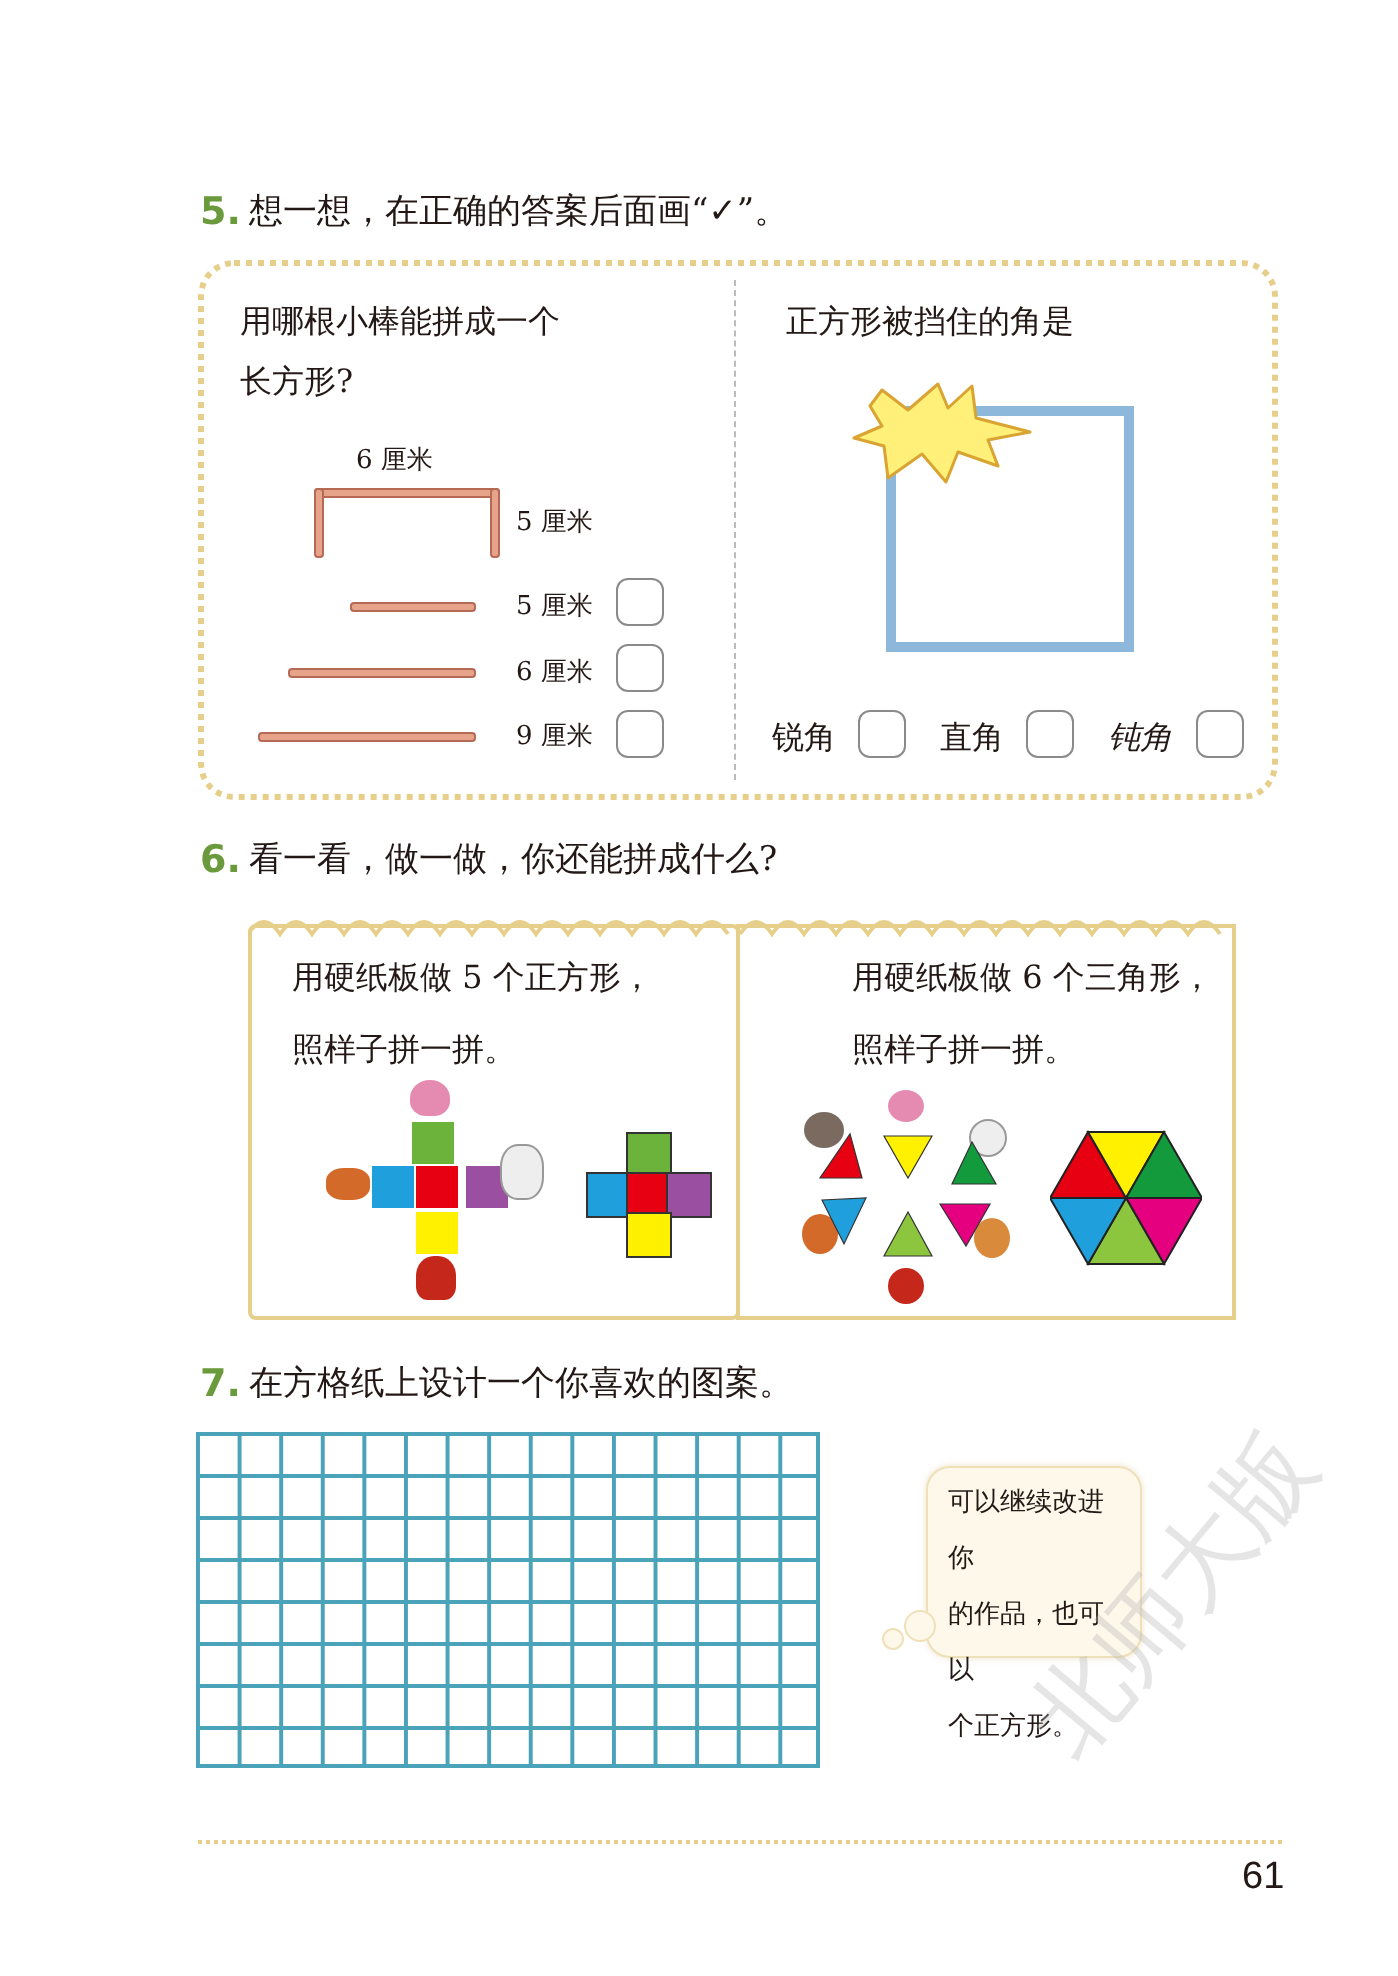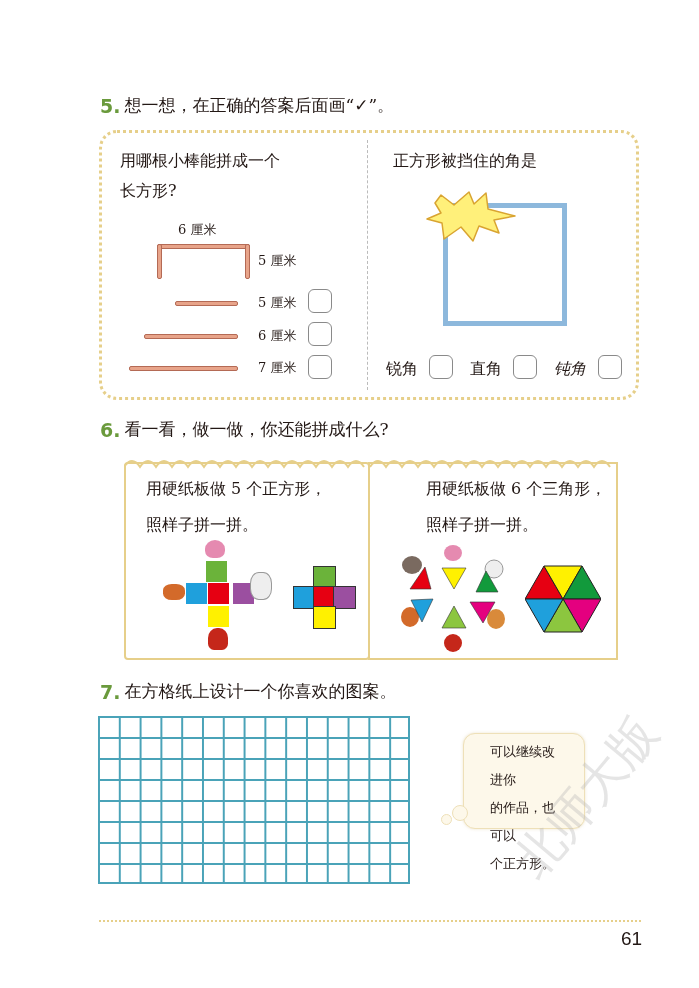--- a/index.html
+++ b/index.html
@@ -28,23 +28,23 @@
     left:98px; top:716px; width:312px; height:168px;
     background-color:#fff;
     background-image:
       linear-gradient(to right, #4aa3b8 2px, transparent 2px),
       linear-gradient(to bottom, #4aa3b8 2px, transparent 2px);
     background-size:20.8px 21px;
     border-right:2px solid #4aa3b8; border-bottom:2px solid #4aa3b8;
     box-sizing:border-box;
   }
   .bubble {
-    left:463px; top:733px; width:122px; height:96px;
+    left:463px; top:733px; width:108px; height:96px;
     background:#fdf8ea; border:1px solid #eee0b8; border-radius:12px;
-    font-size:13px; line-height:28px; padding:4px 26px; box-sizing:border-box;
+    font-size:13px; line-height:28px; padding:4px 10px; box-sizing:border-box;
     box-shadow:0 0 3px rgba(220,200,150,0.5);
   }
   .footer-line { left:99px; top:920px; width:542px; border-top:2px dotted #e6cf8a; }
   .pagenum { left:621px; top:928px; font-family:"Liberation Sans", sans-serif; font-size:19px; }
   .watermark {
     left:500px; top:850px; font-size:48px; color:rgba(180,180,180,0.35);
     transform:rotate(-50deg); transform-origin:left top; white-space:nowrap;
     font-family:"DejaVu Sans", sans-serif;
   }
 </style>
@@ -72,21 +72,21 @@
 
 <div class="abs stick" style="left:175px; top:301px; width:63px;"></div>
 <div class="abs small" style="left:258px; top:294px;">5 厘米</div>
 <div class="abs check" style="left:308px; top:289px;"></div>
 
 <div class="abs stick" style="left:144px; top:334px; width:94px;"></div>
 <div class="abs small" style="left:258px; top:327px;">6 厘米</div>
 <div class="abs check" style="left:308px; top:322px;"></div>
 
 <div class="abs stick" style="left:129px; top:366px; width:109px;"></div>
-<div class="abs small" style="left:258px; top:359px;">7 厘米</div>
+<div class="abs small" style="left:258px; top:359px;">9 厘米</div>
 <div class="abs check" style="left:308px; top:355px;"></div>
 
 <div class="abs q-text" style="left:393px; top:146px;">正方形被挡住的角是</div>
 <div class="abs" style="left:443px; top:203px; width:124px; height:123px; border:5px solid #8db8dc; box-sizing:border-box;"></div>
 <svg class="abs" style="left:424px; top:189px;" width="100" height="55" viewBox="0 0 100 55">
   <polygon points="17,6 30,16 45,3 50,15 62,4 64,20 91,27 70,31 75,44 55,37 49,52 37,38 20,50 18,34 3,30 17,24 11,14" fill="#fff07a" stroke="#d9a431" stroke-width="1.5" stroke-linejoin="round"></polygon>
 </svg>
 
 <div class="abs q-text" style="left:386px; top:354px;">锐角</div>
 <div class="abs check" style="left:429px; top:355px;"></div>

